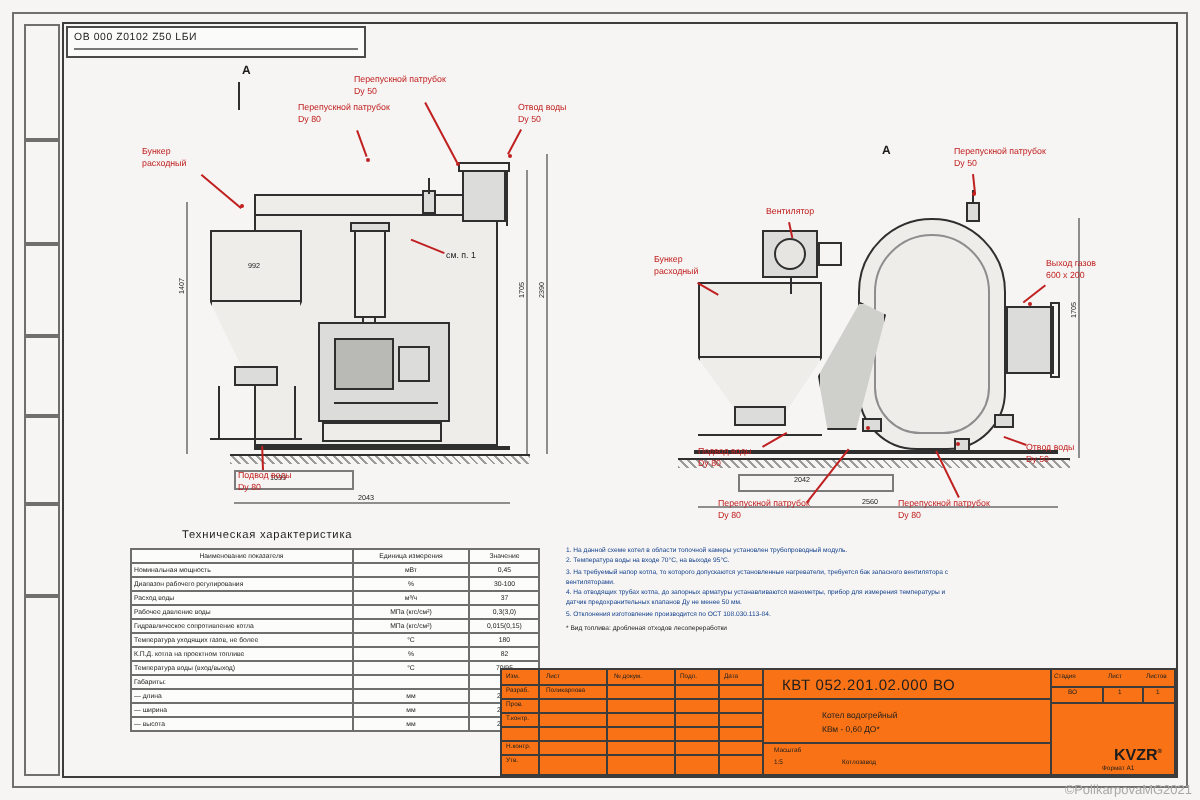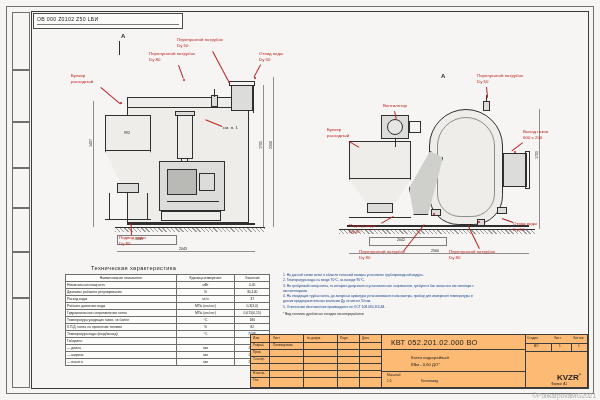--- a/index.html
+++ b/index.html
@@ -88,21 +88,21 @@
   #notes {
     position:absolute; left:252px; top:262px; width:195px;
     font-size:3.3px; color:#123f8c; line-height:1.5;
   }
   #notes .nitem { margin-bottom:.5px; }
   #notes .last { color:#1d1d1d; margin-top:2px; }
 
   
   #stamp {
     position:absolute; left:250px; top:334px; width:338px; height:54px;
-    border:1px solid #3c3c3c; background:#fdba74;
+    border:1px solid #3c3c3c; background:#f97316;
   }
   #stamp .sv { position:absolute; background:#3c3c3c; width:1px; }
   #stamp .sh { position:absolute; background:#3c3c3c; height:1px; }
   #stamp .st { position:absolute; font-size:3.2px; color:#1d1d1d; }
   #stamp .big { font-size:7.5px; letter-spacing:.3px; }
   #stamp .mid { font-size:4.2px; }
   .logo {
     position:absolute; right:6px; bottom:5px; font-size:8px; font-weight:bold;
     color:#1d1d1d; letter-spacing:0px;
   }

